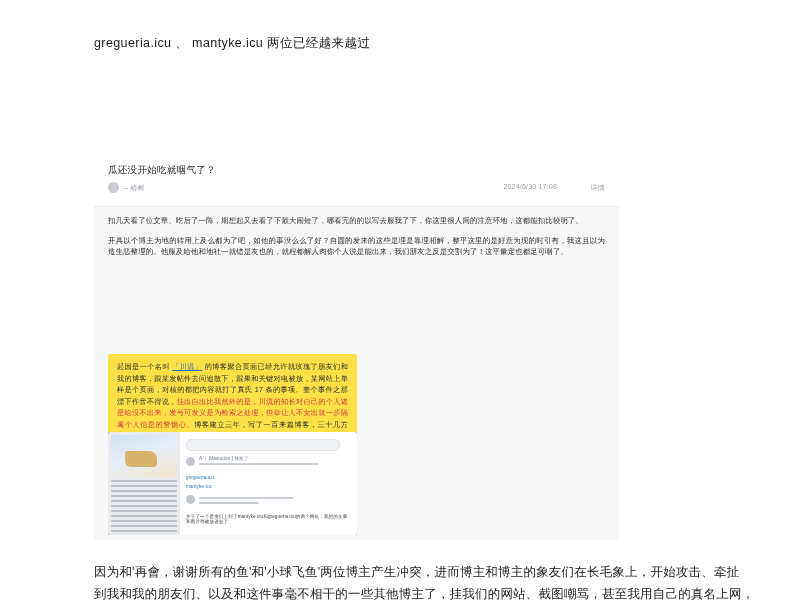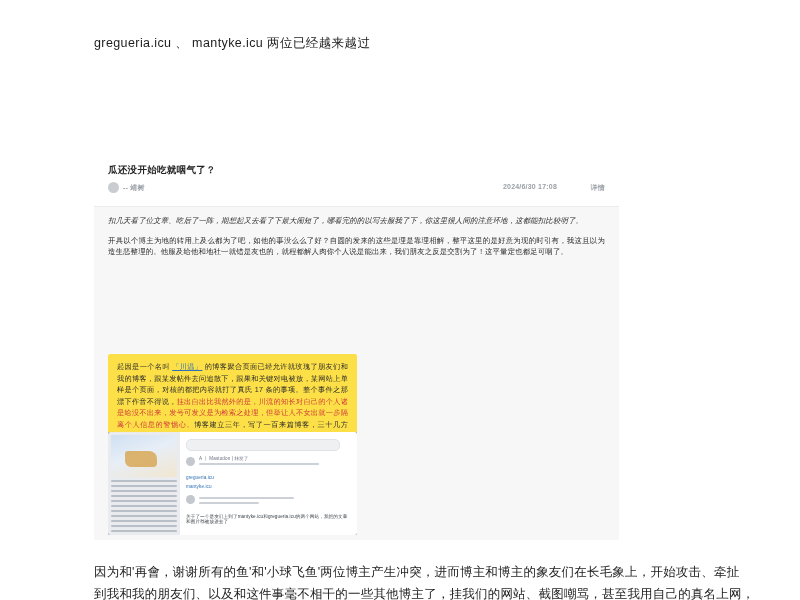--- a/index.html
+++ b/index.html
@@ -58,21 +58,20 @@
     overflow: hidden;
   }
 
   .card-head {
     position: absolute;
     left: 0; top: 0;
     width: 525px;
     height: 51px;
     background: #ffffff;
     border-bottom: 1px solid #ececec;
-    font-weight: bold;
   }
   .card-title {
     position: absolute;
     left: 14px;
     top: 9px;
     font-size: 9.5px;
     color: #222;
     letter-spacing: 0.3px;
   }
   .card-avatar {
@@ -112,21 +111,21 @@
   .body-text {
     position: absolute;
     left: 14px;
     width: 497px;
     font-size: 7.4px;
     line-height: 11px;
     color: #2b2b2b;
     letter-spacing: 0.15px;
     text-align: justify;
   }
-  .bt1 { top: 60px; font-style: italic; }
+  .bt1 { top: 60px; }
   .bt2 { top: 80px; }
 
   .quote {
     position: absolute;
     left: 14px;
     top: 155px;
     width: 249px;
     min-height: 123px;
     background: #fde047;
     border-radius: 2px;

